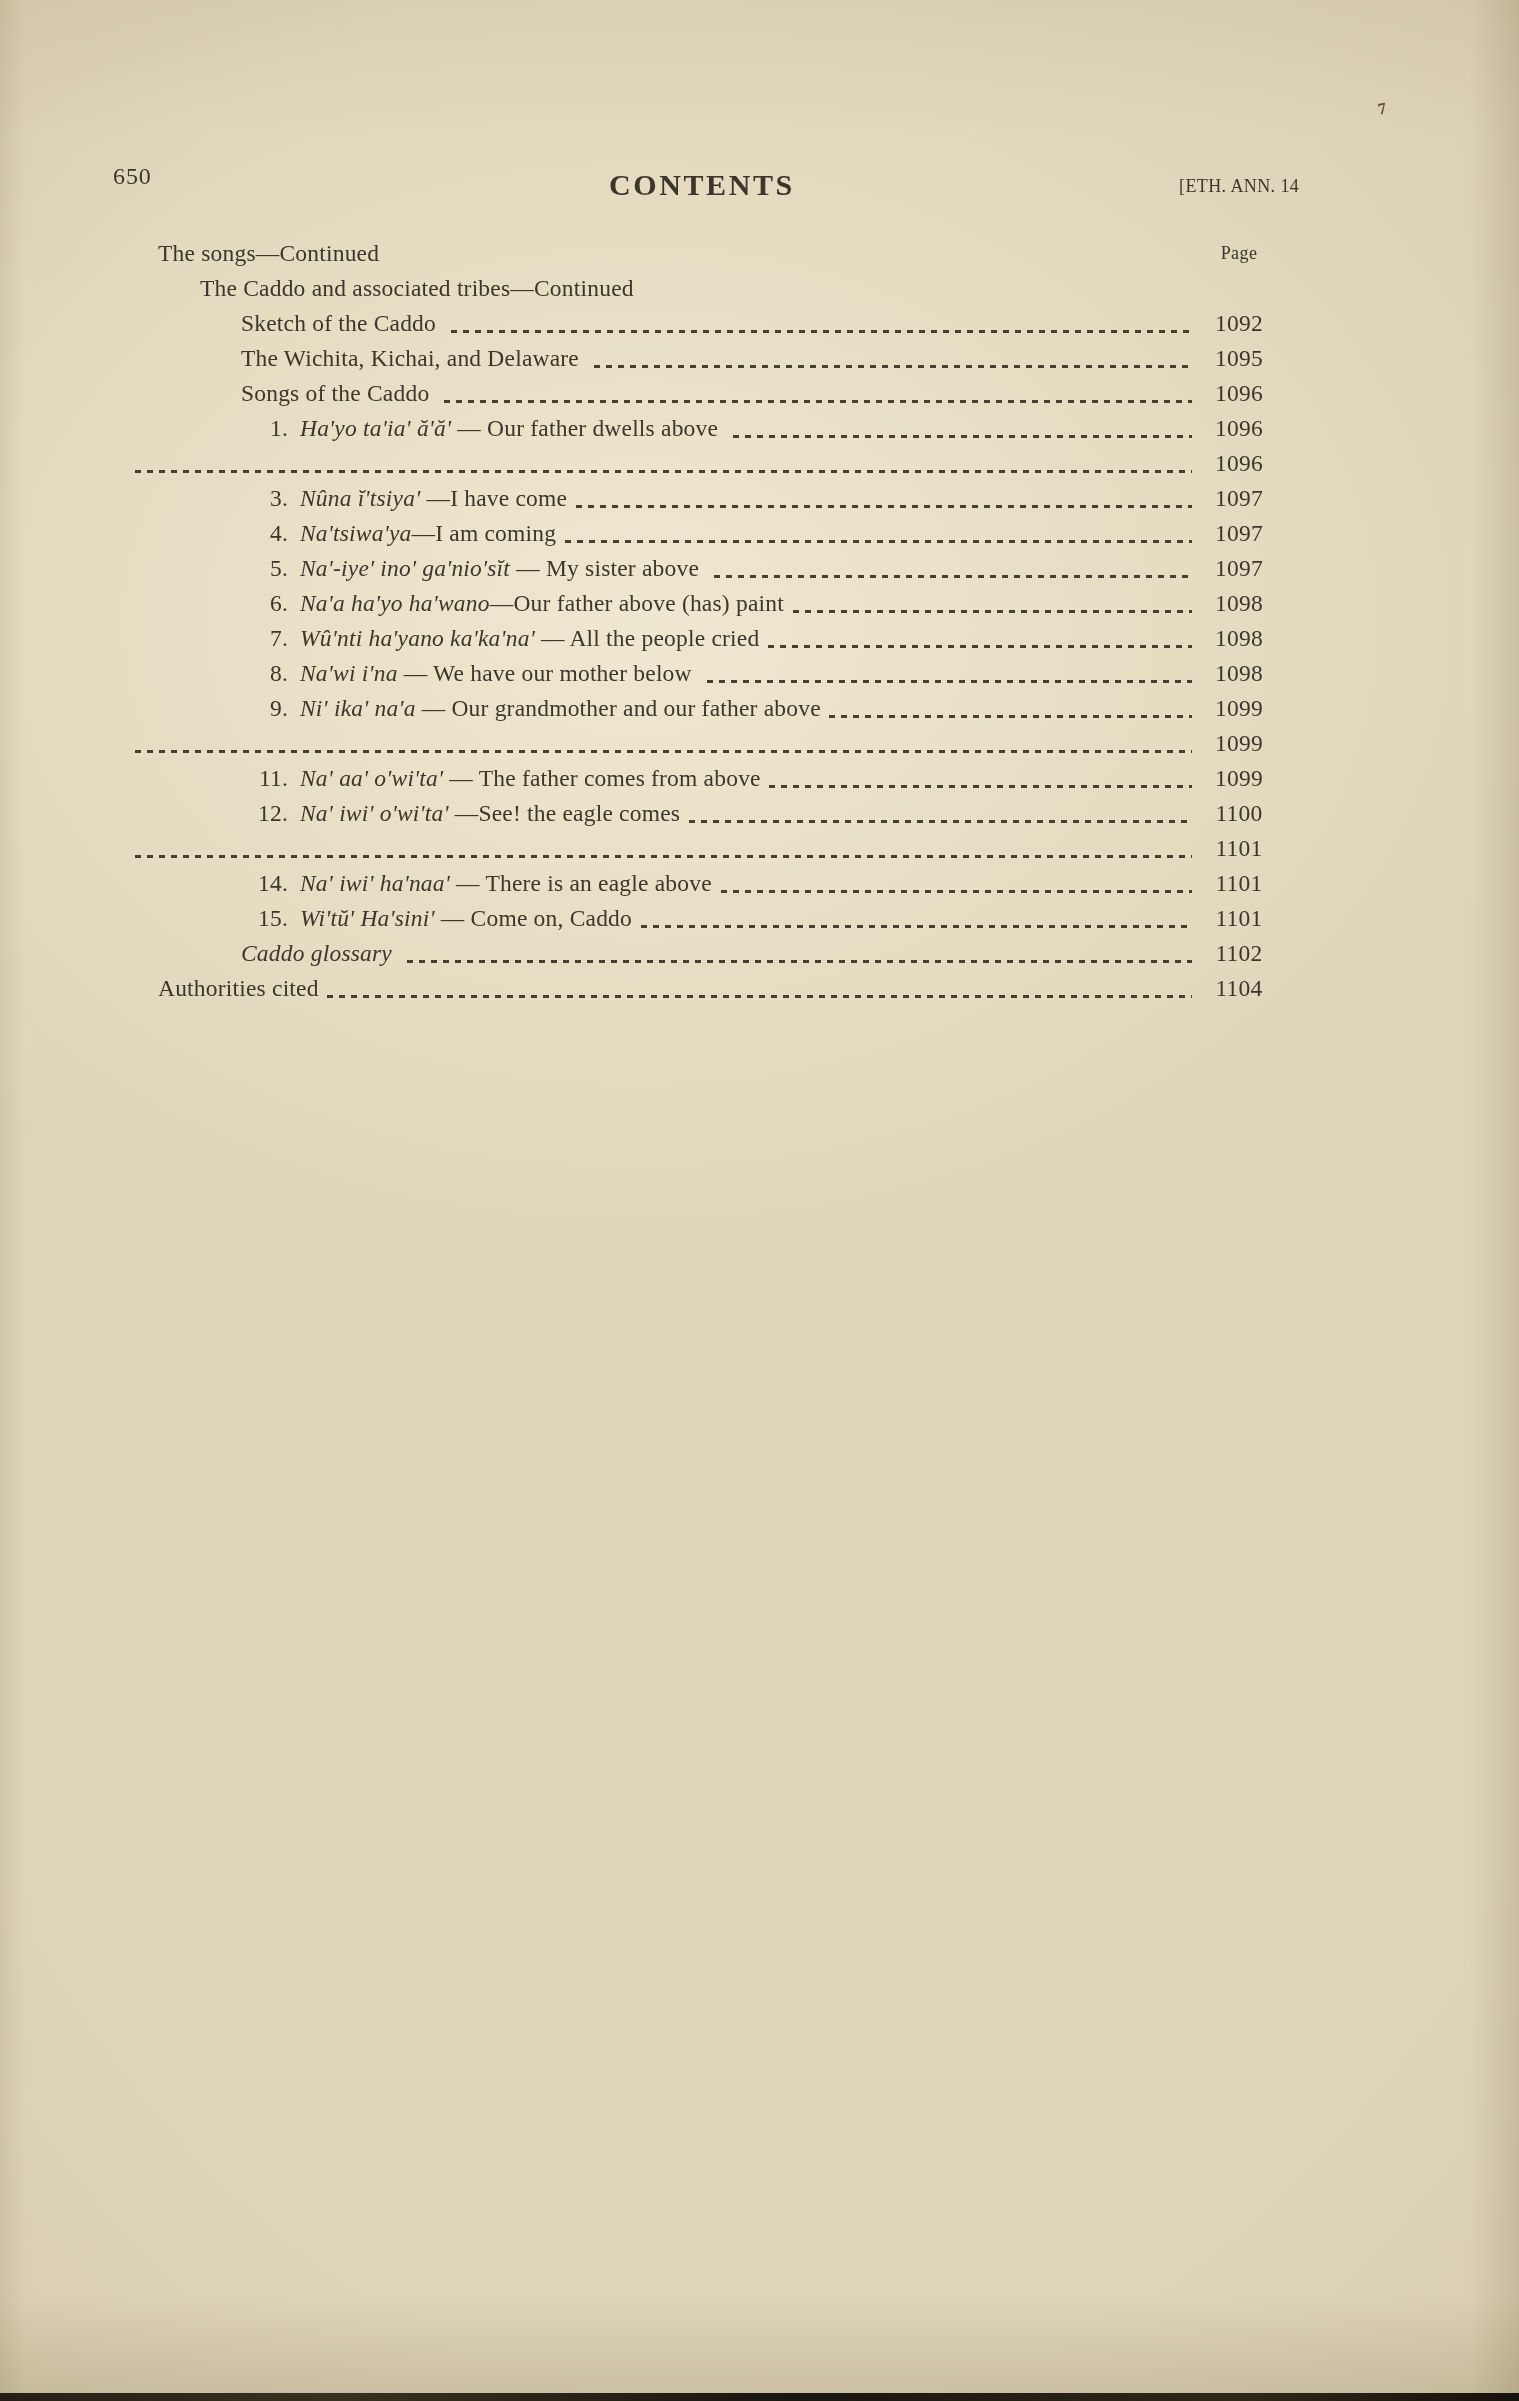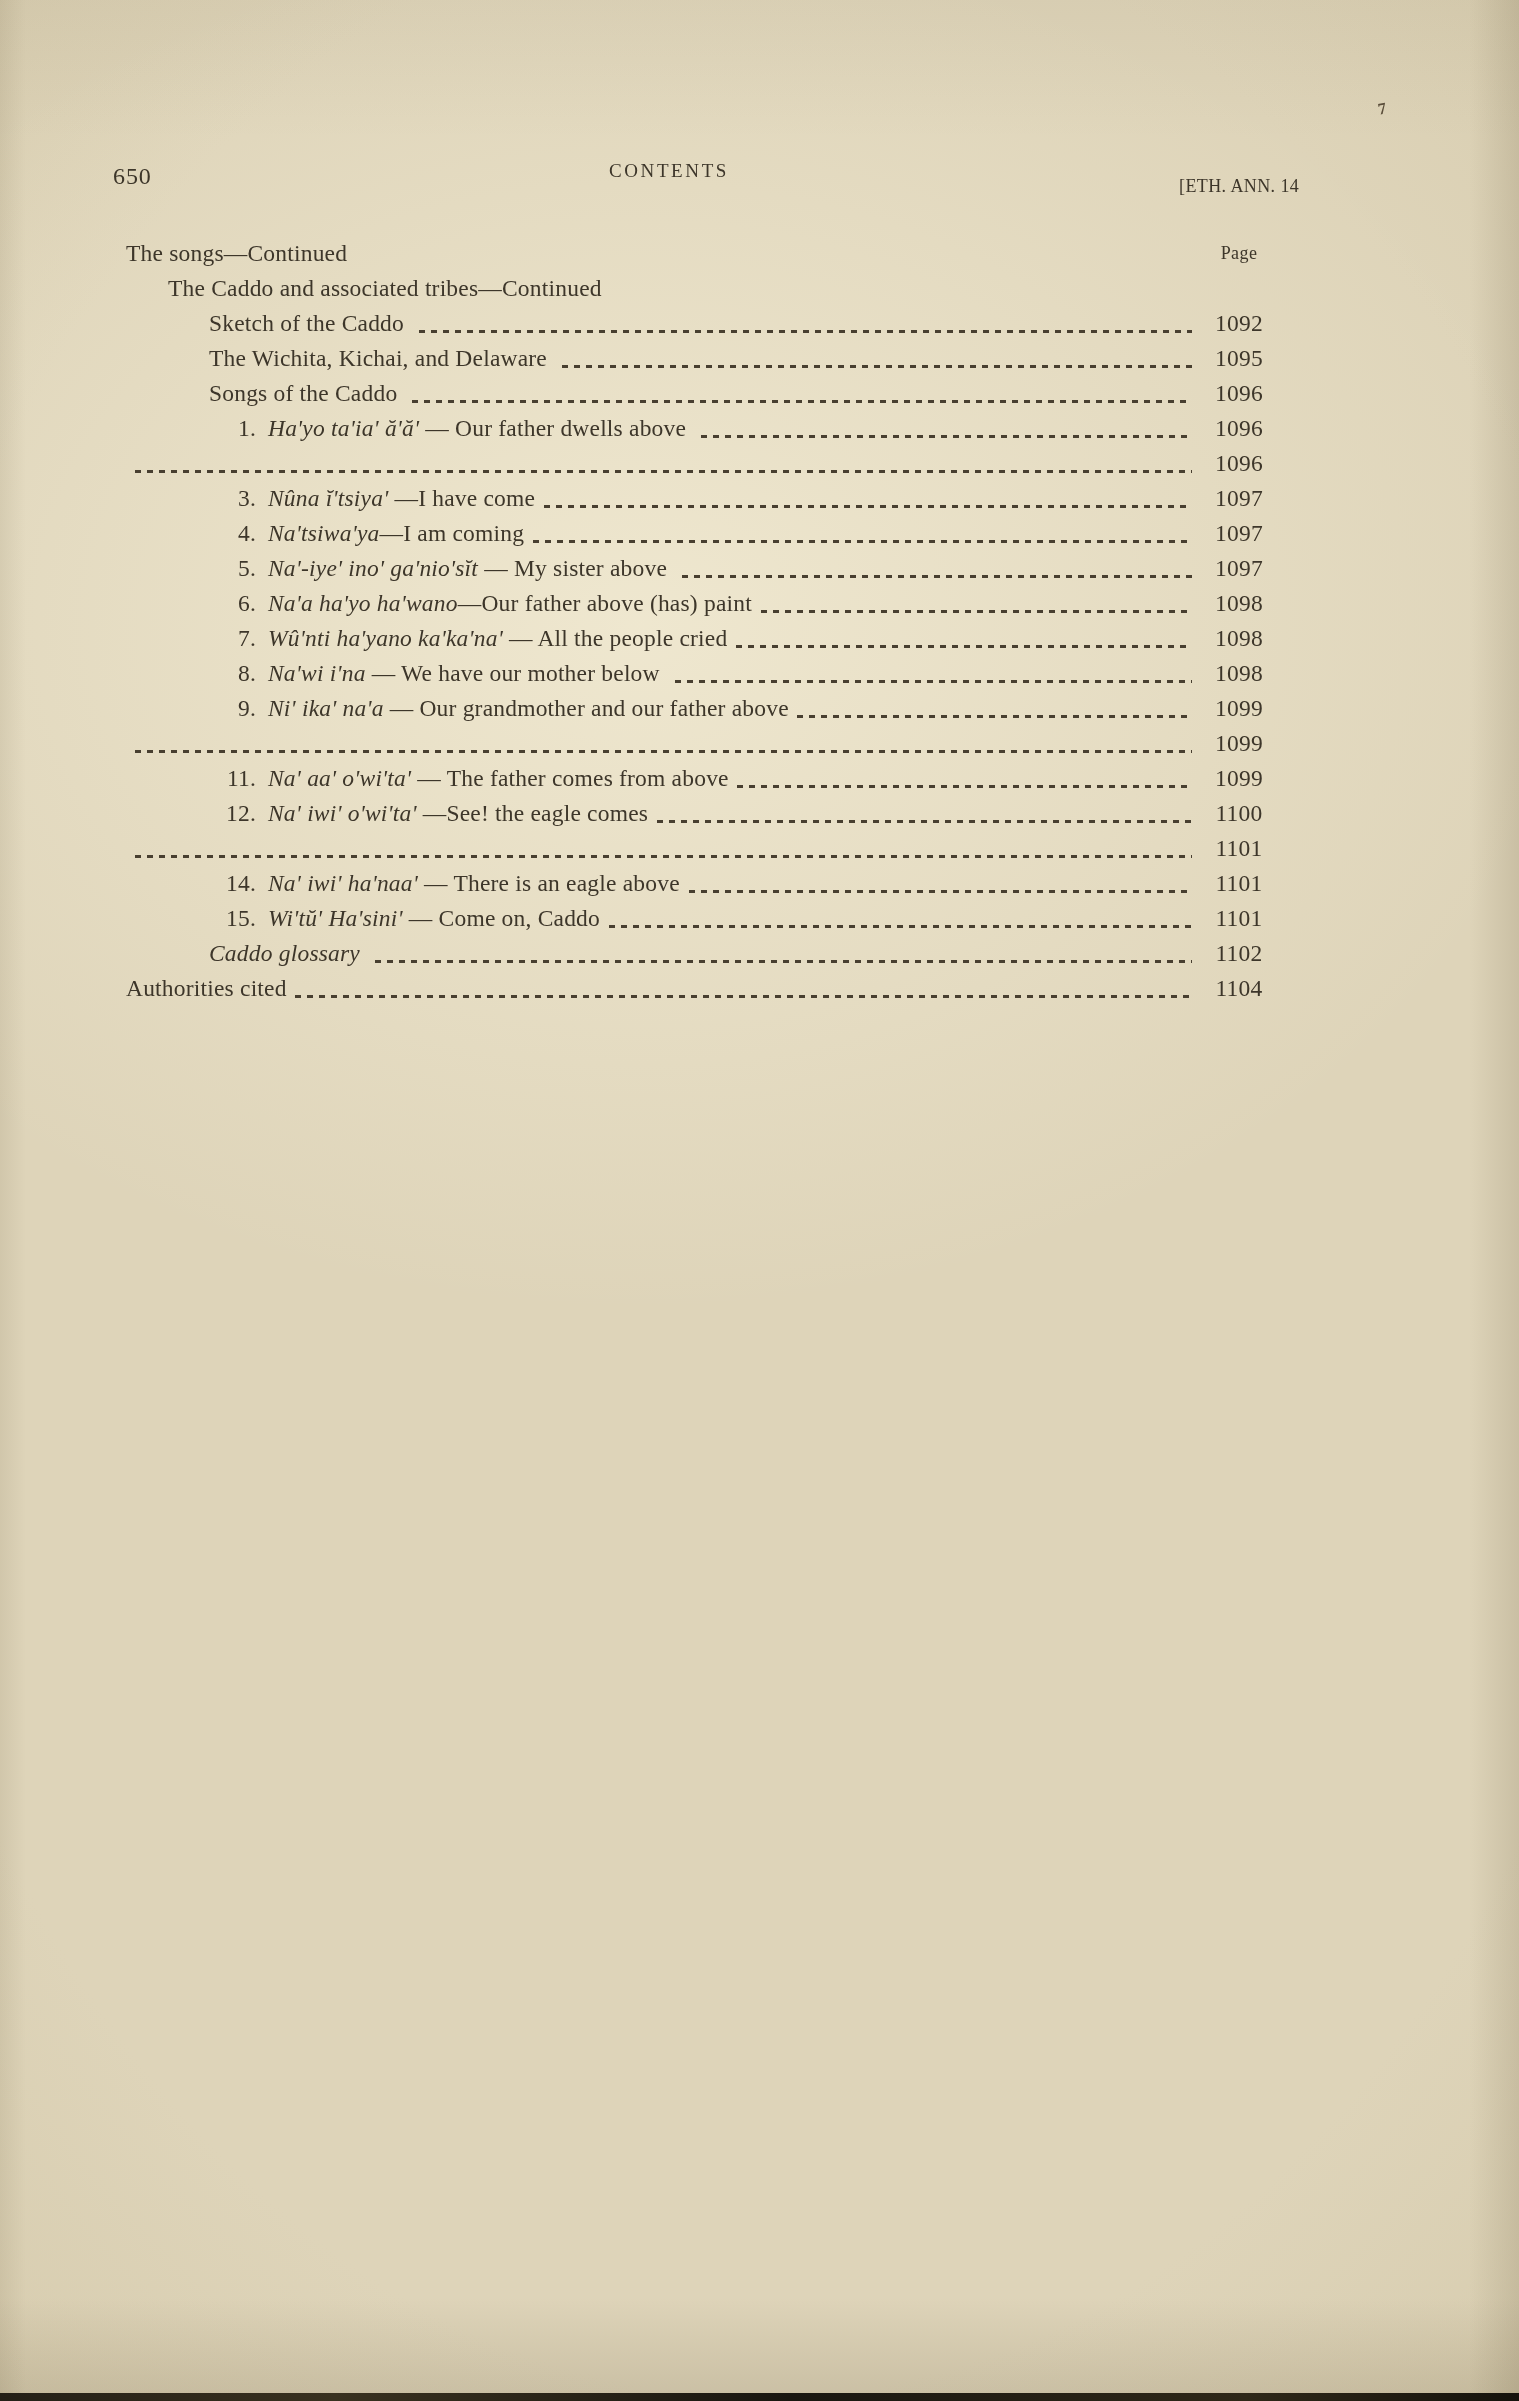--- a/index.html
+++ b/index.html
@@ -10,26 +10,26 @@
       linear-gradient(90deg, rgba(92,78,48,.10) 0, rgba(92,78,48,0) 26px, rgba(92,78,48,0) 1469px, rgba(92,78,48,.16) 1520px),
       linear-gradient(0deg, rgba(92,78,48,.16) 0, rgba(92,78,48,0) 104px, rgba(92,78,48,0) 2261px, rgba(92,78,48,.05) 2401px),
       radial-gradient(ellipse 1304px 956px at 42% 26%, rgba(250,244,222,.6), rgba(250,244,222,0) 72%),
       radial-gradient(ellipse 1652px 2261px at 50% 48%, #ded4b9 55%, #cdc1a0 100%);
   }
   .bottom-edge{
     position:absolute;left:0;right:0;bottom:0;height:7.8px;
     background:linear-gradient(90deg,#241f16,#39311f 22%,#191610 52%,#2f2818 82%,#15120c);
   }
   .hdr-folio{position:absolute;left:113px;top:163px;font-size:24px;letter-spacing:0.9px;}
-  .hdr-title{position:absolute;left:609px;top:160px;font-size:19px;font-weight:normal;letter-spacing:2.6px;}
+  .hdr-title{position:absolute;left:609px;top:168px;font-size:30px;font-weight:bold;letter-spacing:2.6px;}
   .hdr-annotation{position:absolute;left:1179px;top:176px;font-size:18px;letter-spacing:0.4px;}
   .stray{position:absolute;left:1378px;top:99px;font-size:16.5px;font-weight:bold;color:#5a4d3a;transform:rotate(-10deg);}
   #toc{position:absolute;left:126px;top:236px;width:1153px;font-size:23.5px;line-height:35px;letter-spacing:0.2px;}
   .row{display:flex;height:35px;}
-  .txt{white-space:pre;}
+  .txt{white-space:pre;margin-left:32px;}
   .num{display:inline-block;width:130px;text-align:right;margin-right:12px;}
   .txt i{font-style:italic;}
   .lead{
     flex:1 1 auto;height:3.5px;align-self:flex-end;margin:0 7px 7.8px 8.7px;min-width:15.7px;
     background:repeating-linear-gradient(90deg,#483f30 0 6px,rgba(0,0,0,0) 6px 12px);
   }
   .spacer{flex:1 1 auto;}
   .pg{width:80px;text-align:center;white-space:pre;}
   .pg-label{font-size:18px;letter-spacing:0.4px;}
 </style>

